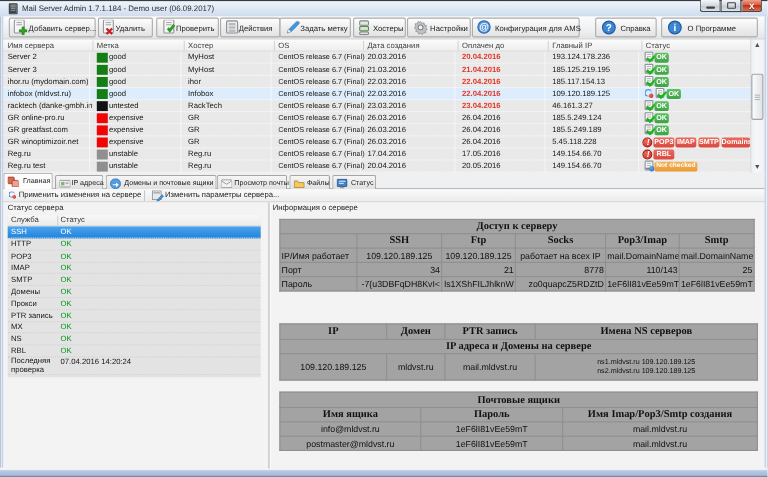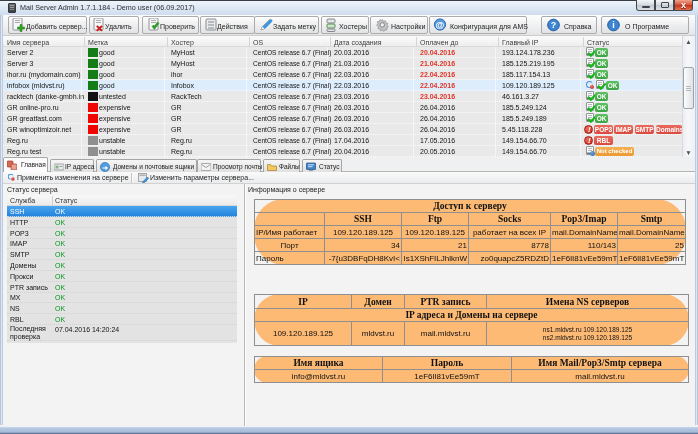--- a/index.html
+++ b/index.html
@@ -72,21 +72,21 @@
 
 #ltable{left:7px;top:195px;width:230px;height:148px;background:#e3e3e3;}
 #lthead{position:absolute;left:0;top:0;width:230px;height:11px;background:linear-gradient(#f8f8f8,#ebebeb);border-bottom:1px solid #d8d8d8;font-size:7px;color:#333;}
 .lrow{position:absolute;left:0;width:230px;height:11px;font-size:7px;line-height:11px;color:#141414;border-bottom:1px dotted #d2d2d2;}
 .lrow .c1{position:absolute;left:3px;top:0;}
 .lrow .c2{position:absolute;left:48px;top:0;}
 
 .okg{color:#00971b;}
 #lrow-sel{background:linear-gradient(#49a5ef,#2484dc);color:#fff;}
 
-.htbl{position:absolute;border-collapse:collapse;table-layout:fixed;font-size:8px;color:#111;background:#fdba74;border-radius:30px;}
+.htbl{position:absolute;border-collapse:collapse;table-layout:fixed;font-size:8px;color:#111;background:#a3a3a3;}
 .htbl td,.htbl th{border:1px solid #8f8f8f;padding:0 1px;overflow:hidden;white-space:nowrap;}
 .htbl .cap{font-family:"Liberation Serif",serif;font-weight:bold;font-size:9.5px;text-align:center;}
 .htbl th{font-family:"Liberation Serif",serif;font-weight:bold;font-size:9.5px;}
 .rt{text-align:right;}
 .ct{text-align:center;}
 </style>
 </head>
 <body>
 <div id="win">
   <div class="abs" id="frame-top"></div>
@@ -470,21 +470,21 @@
         </tr>
     <tr>
           <td style="height:13px;">IP/Имя работает</td>
           <td class="ct">109.120.189.125</td>
           <td class="ct">109.120.189.125</td>
           <td class="ct">работает на всех IP</td>
           <td class="ct">mail.DomainName</td>
           <td class="ct">mail.DomainName</td>
         </tr>
     <tr>
-          <td style="height:13px;text-align:center;">Порт</td>
+          <td style="height:13px;">Порт</td>
           <td class="rt">34</td>
           <td class="rt">21</td>
           <td class="rt">8778</td>
           <td class="rt">110/143</td>
           <td class="rt">25</td>
         </tr>
     <tr>
           <td style="height:13px;">Пароль</td>
           <td class="rt">-7{u3DBFqDH8KvI&lt;</td>
           <td class="rt">ls1XShFILJhlknW</td>
@@ -519,25 +519,33 @@
         </tr>
   </tbody>
     </table>
   <table class="htbl" style="left:254px;top:356px;width:434px;">
     <colgroup>
         <col style="width:128px;">
         <col style="width:129px;">
         <col style="width:177px;">
       </colgroup>
     <tbody>
+        <tr>
+          <td class="cap" colspan="3" style="height:14px;">Почтовые ящики</td>
+        </tr>
     <tr>
           <th style="height:13px;">Имя ящика</th>
           <th>Пароль</th>
-          <th>Имя Mail/Pop3/Smtp сервера</th>
+          <th>Имя Imap/Pop3/Smtp создания</th>
         </tr>
     <tr>
           <td class="ct" style="height:13px;">info@mldvst.ru</td>
           <td class="ct">1eF6lI81vEe59mT</td>
           <td class="ct">mail.mldvst.ru</td>
         </tr>
+    <tr>
+          <td class="ct" style="height:13px;">postmaster@mldvst.ru</td>
+          <td class="ct">1eF6lI81vEe59mT</td>
+          <td class="ct">mail.mldvst.ru</td>
+        </tr>
   </tbody>
     </table>
 </div>
 
 </body></html>

